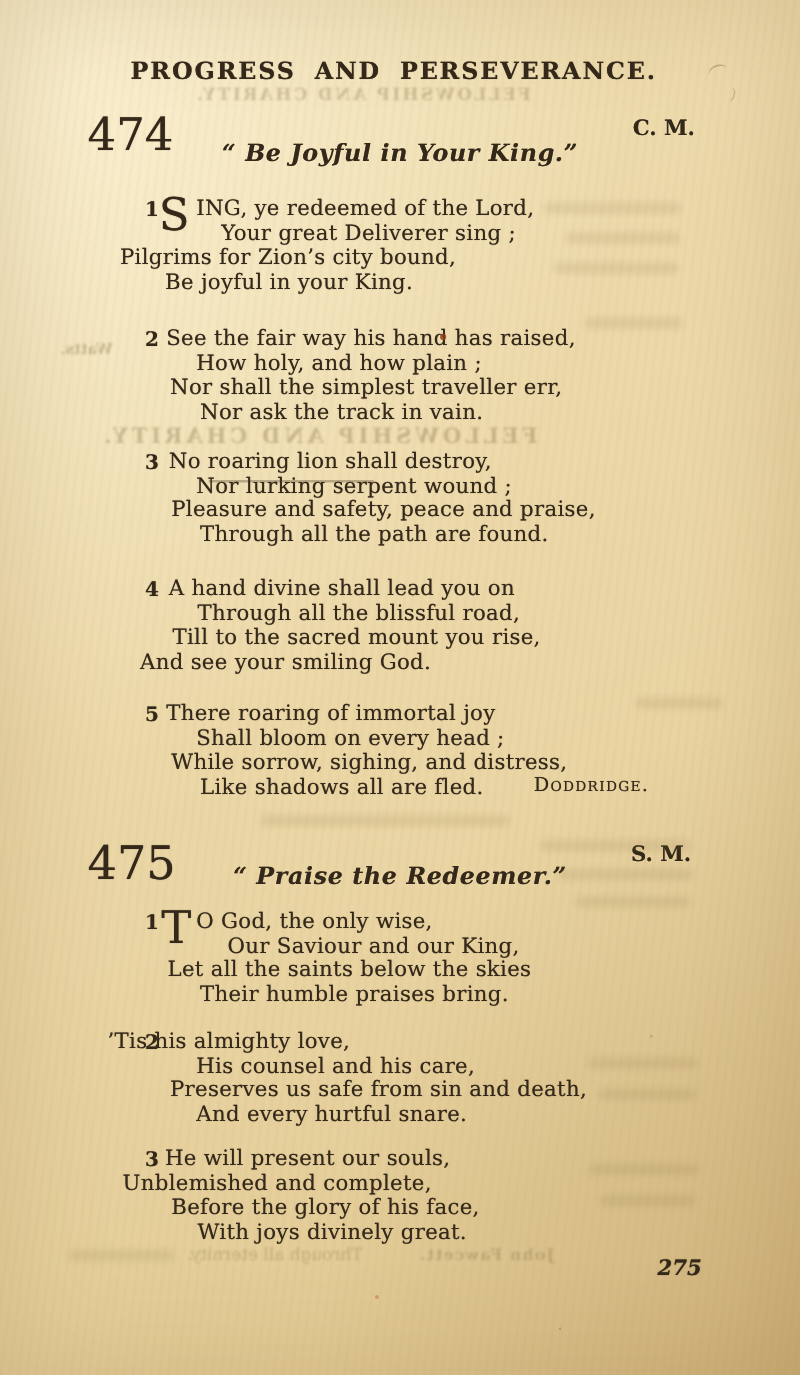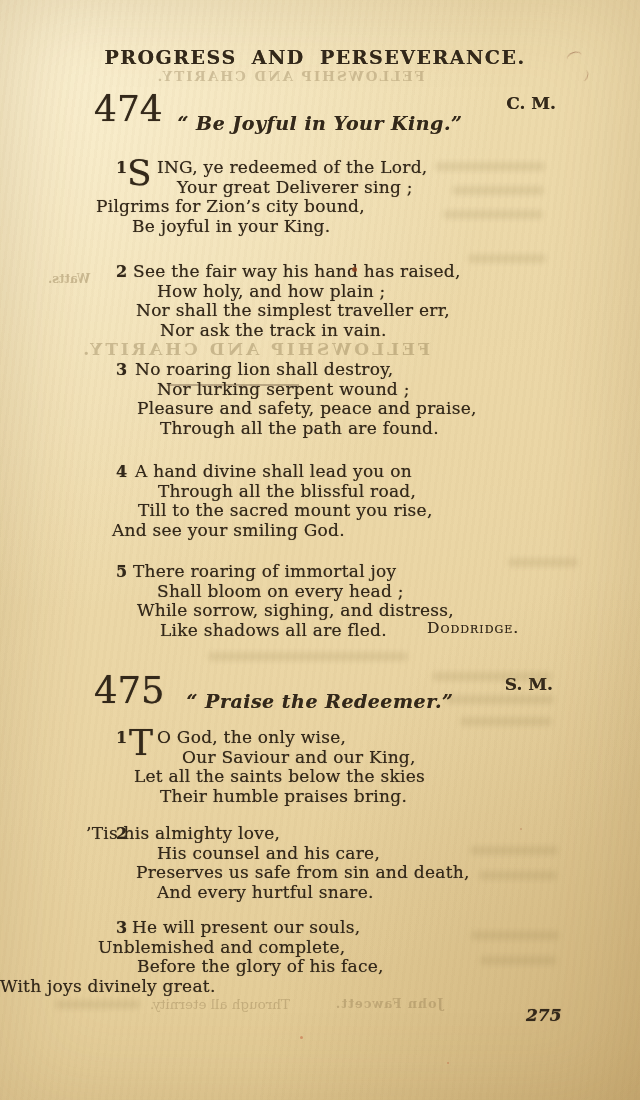--- a/index.html
+++ b/index.html
@@ -26,21 +26,21 @@
   
   .header{
     position:absolute;top:46px;left:0;right:10px;
     text-align:center;
     font-size:19px;font-weight:bold;
     letter-spacing:1.5px;word-spacing:7px;
     text-shadow:0 0 0.6px rgba(46,36,22,0.7);
   }
   
   .hymn-number{
-    position:absolute;left:94px;
+    position:absolute;left:70px;
     font-size:36px;line-height:1;
     text-shadow:0 0 0.8px rgba(46,36,22,0.7);
   }
   .n474{top:91px;}
   .n475{top:672px;font-size:37px;}
   .hymn-meter{
     position:absolute;
     font-size:17px;font-weight:bold;
     text-shadow:0 0 0.5px rgba(46,36,22,0.6);
   }
@@ -194,21 +194,21 @@
           <div class="vline" style="padding-left: 86px;">’Tis his almighty love,</div>
           <div class="vline" style="padding-left: 157px;">His counsel and his care,</div>
           <div class="vline" style="padding-left: 136px;">Preserves us safe from sin and death,</div>
           <div class="vline" style="padding-left: 157px;">And every hurtful snare.</div>
         </div>
         <div class="verse" style="top: 918px;">
           <span class="vnum" style="left: 116px;">3</span>
           <div class="vline" style="padding-left: 132px;">He will present our souls,</div>
           <div class="vline" style="padding-left: 66px; margin-left: 32px;">Unblemished and complete,</div>
           <div class="vline" style="padding-left: 137px;">Before the glory of his face,</div>
-          <div class="vline" style="">With joys divinely great.</div>
+          <div class="vline" style="padding-left: 158px;">With joys divinely great.</div>
         </div>
       </div>
   </section>
 
   <div class="ghost ghost-b1">Through all eternity.</div>
   <div class="ghost ghost-b2">John Fawcett.</div>
 
   <div class="page-number">275</div>
 
   <div class="underline-artifact"></div>

